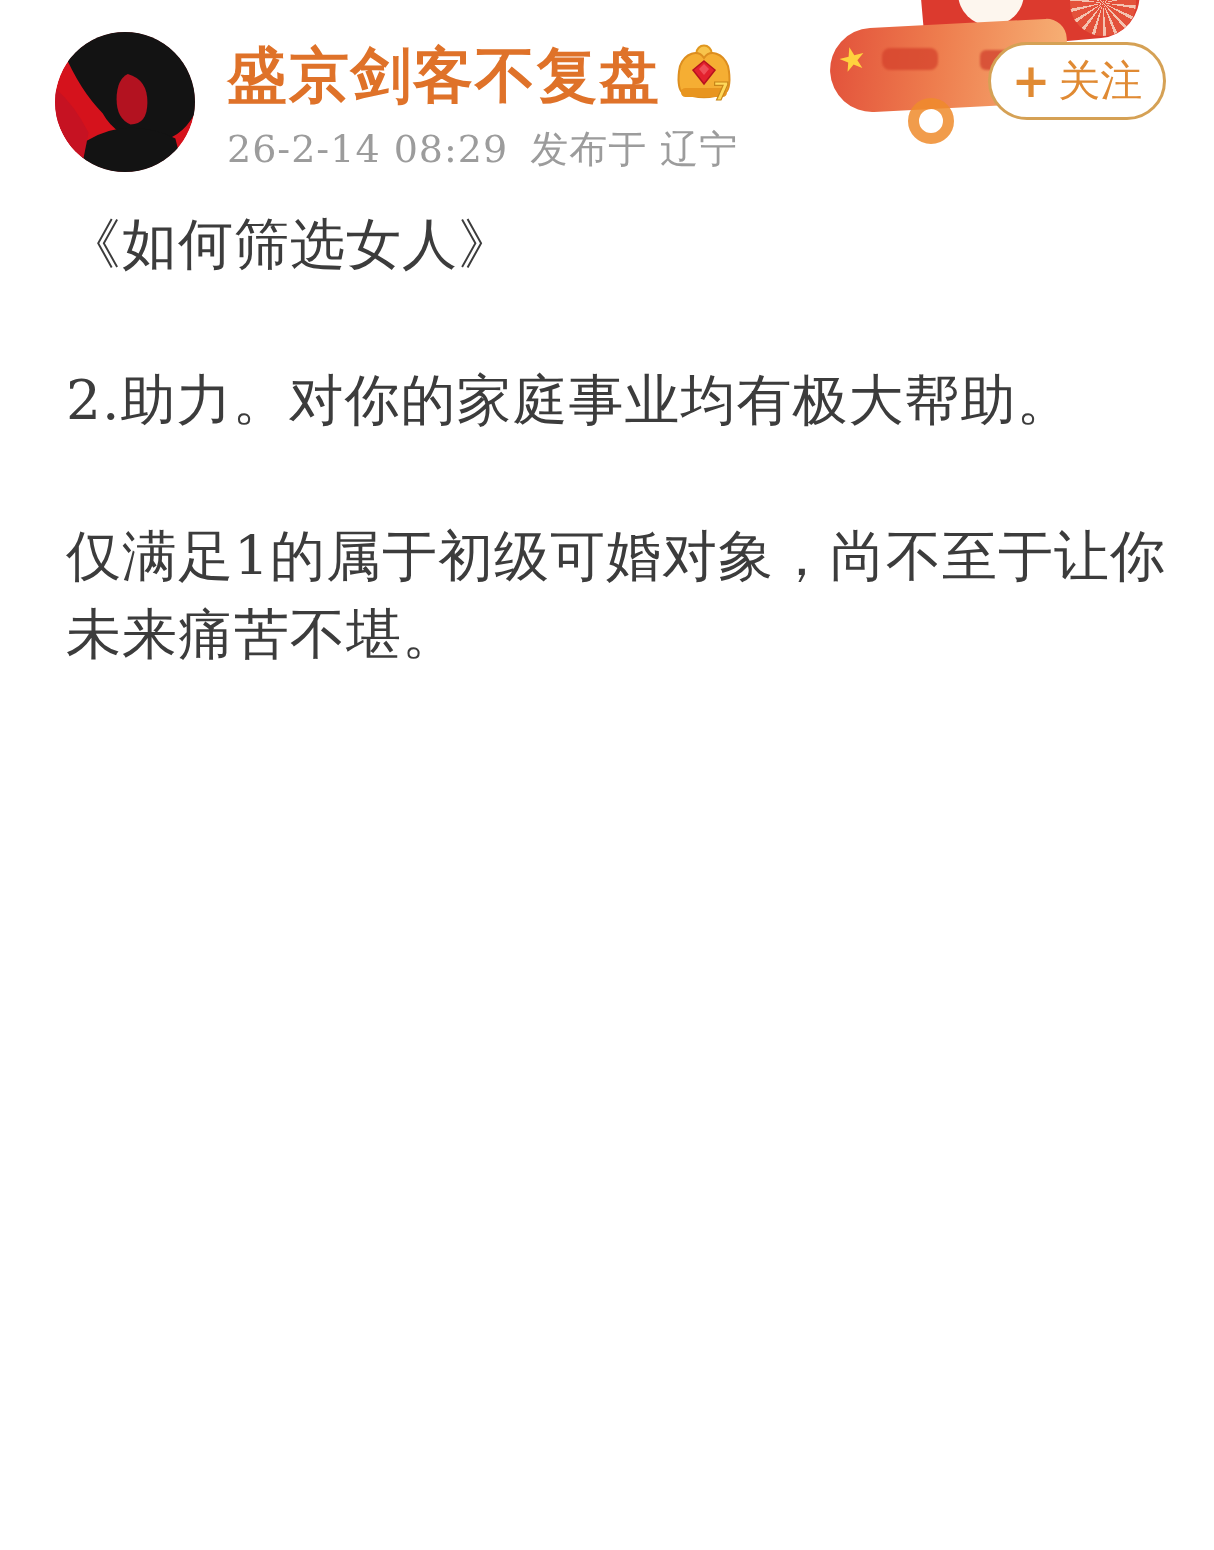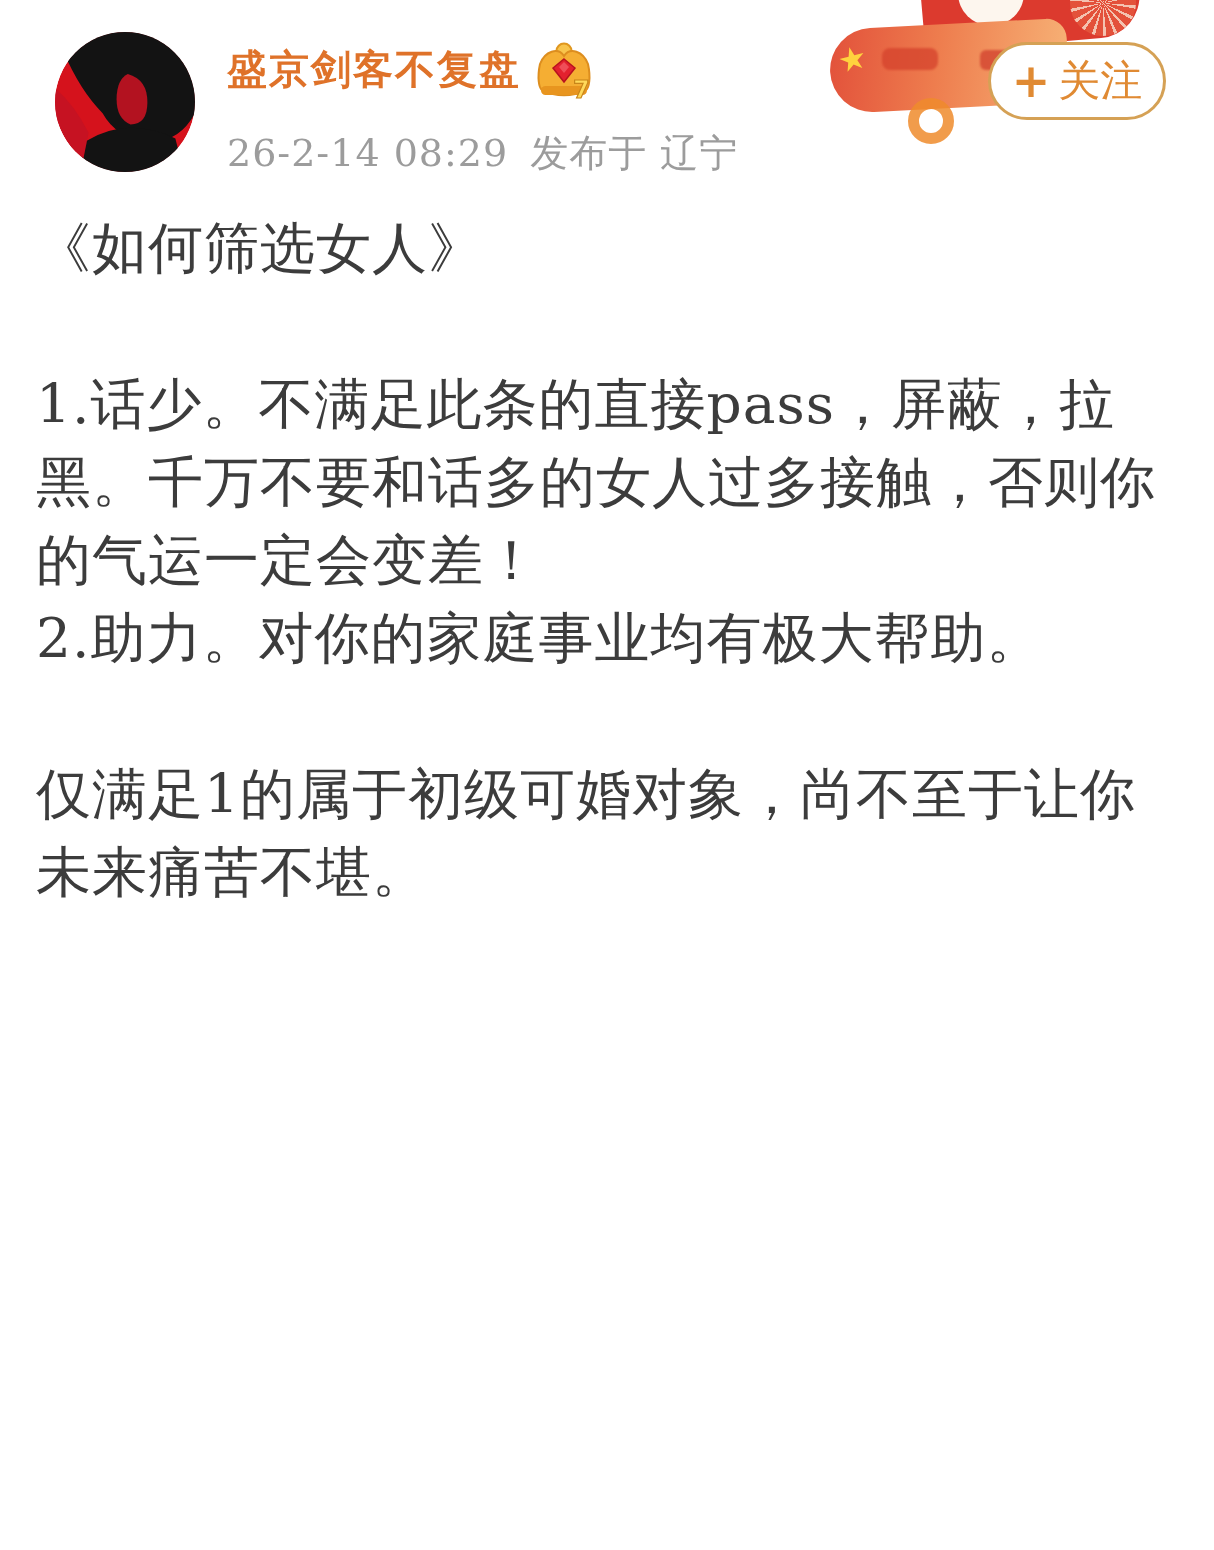--- a/index.html
+++ b/index.html
@@ -42,37 +42,37 @@
   }
 
   
   .header { position:relative; display:flex; padding:32px 0 0 55px; z-index:2; }
   .avatar {
     width:140px; height:140px; border-radius:50%; overflow:hidden; flex:0 0 auto;
   }
   .meta { margin-left:32px; padding-top:10px; }
   .name-row { display:flex; align-items:center; }
   .username {
-    font-size:40px; font-weight:bold; color:#df7229; letter-spacing:2px; line-height:1.1;font-family:Liberation Mono, monospace;
+    font-size:60px; font-weight:bold; color:#df7229; letter-spacing:2px; line-height:1.1;
   }
   .crown { width:66px; height:62px; margin-left:10px; }
-  .timestamp-row { margin-top:24px; font-size:38px; color:#9c9c9c; letter-spacing:1px; }
+  .timestamp-row { margin-top:16px; font-size:38px; color:#9c9c9c; letter-spacing:1px; }
   .timestamp-row .src { margin-left:22px; }
 
   
   .follow-btn {
     position:absolute; top:42px; right:48px; width:178px; height:78px; z-index:5;
     background:#ffffff; border:3px solid #d5a155; border-radius:44px;
     display:flex; align-items:center; justify-content:center;
     color:#e08a33; font-size:42px; cursor:pointer; font-family:"DejaVu Serif",serif;
   }
   .follow-btn .plus { font-size:46px; font-weight:bold; margin-right:8px; line-height:1; }
 
   
-  .post { position:relative; z-index:2; padding:30px 46px 0 36px; }
+  .post { position:relative; z-index:2; padding:30px 46px 0 66px; }
   .post p {
     font-size:55px; line-height:78px; color:#3c3c3c; letter-spacing:1px;
     text-align:left; word-break:break-all;
   }
   .post p.blank { height:78px; }
   .post-title { margin-bottom:0; }
 </style>
 </head>
 <body>
 
@@ -119,20 +119,19 @@
 
   <div class="follow-btn">
     <span class="plus">+</span>
     <span>关注</span>
   </div>
 
   <div class="post">
     <p class="post-title">《如何筛选女人》</p>
     <div id="para-container">
         <p class="blank"></p>
-        <p>1.话少。不满足此条的直接pass，屏蔽，拉黑。千万不要和话多的女人过多接触，否则你的气运一定会变差！</p>
         <p>2.助力。对你的家庭事业均有极大帮助。</p>
         <p class="blank"></p>
         <p>仅满足1的属于初级可婚对象，尚不至于让你未来痛苦不堪。</p>
       </div>
   </div>
 
 </div>
 
 </body></html>

